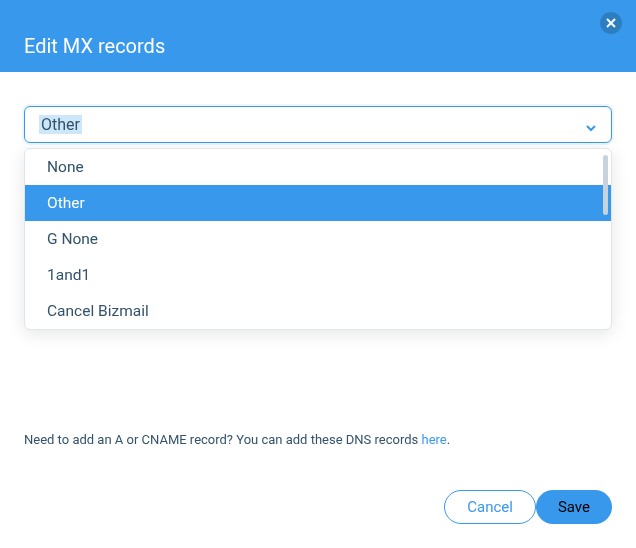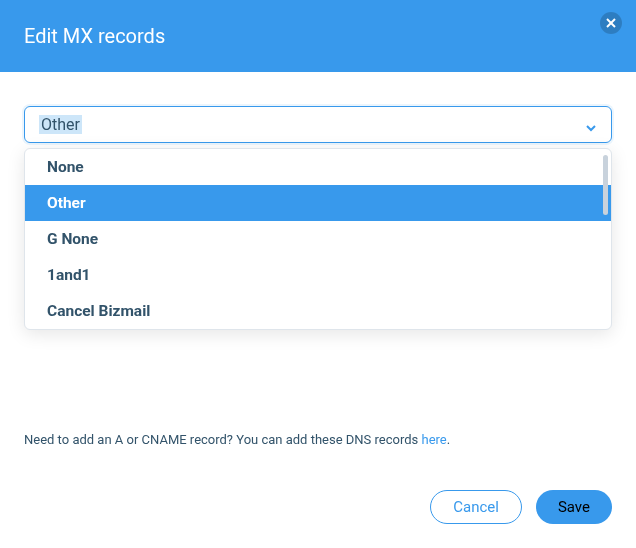--- a/index.html
+++ b/index.html
@@ -20,21 +20,20 @@
       background: #fff;
       position: relative;
     }
     .header {
       background: #3899ec;
       color: #fff;
       padding: 34px 24px;
       position: relative;
       height: 72px;
       display: flex;
-      align-items: center;
     }
     .header-title {
       font-size: 20px;
       font-weight: 400;
     }
     .close-btn {
       position: absolute;
       right: 14px;
       top: 12px;
       width: 22px;
@@ -95,21 +94,20 @@
       position: absolute;
       top: 42px;
       left: 0;
       right: 0;
       background: #fff;
       border: 1px solid #dfe5eb;
       border-radius: 6px;
       box-shadow: 0 4px 18px rgba(0,0,0,0.1);
       overflow: hidden;
       z-index: 10;
-      font-weight: bold;
     }
     .dropdown-inner {
       position: relative;
     }
     .option {
       padding: 9px 22px;
       font-size: 15.5px;
       color: #32536a;
       cursor: pointer;
     }
@@ -136,21 +134,21 @@
     }
     .footer-text .link {
       color: #3899ec;
       cursor: pointer;
     }
     .buttons {
       position: absolute;
       right: 24px;
       bottom: 24px;
       display: flex;
-      gap: 14px;
+      gap: 0;
     }
     .btn {
       border-radius: 18px;
       padding: 7px 22px;
       font-size: 15px;
       cursor: pointer;
       border: none;
       font-family: inherit;
     }
     .btn-secondary {

